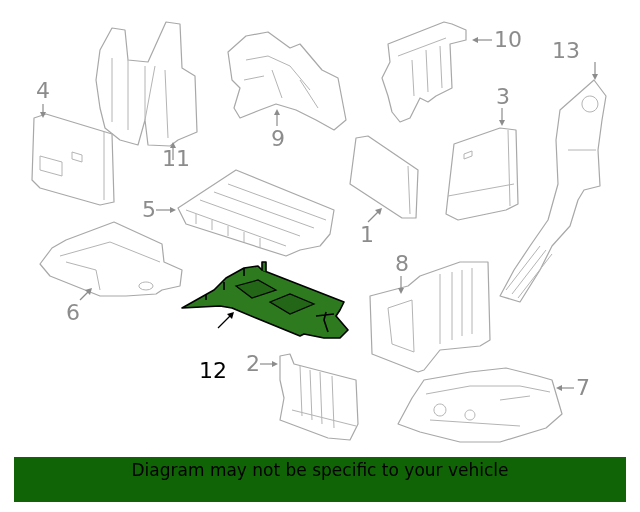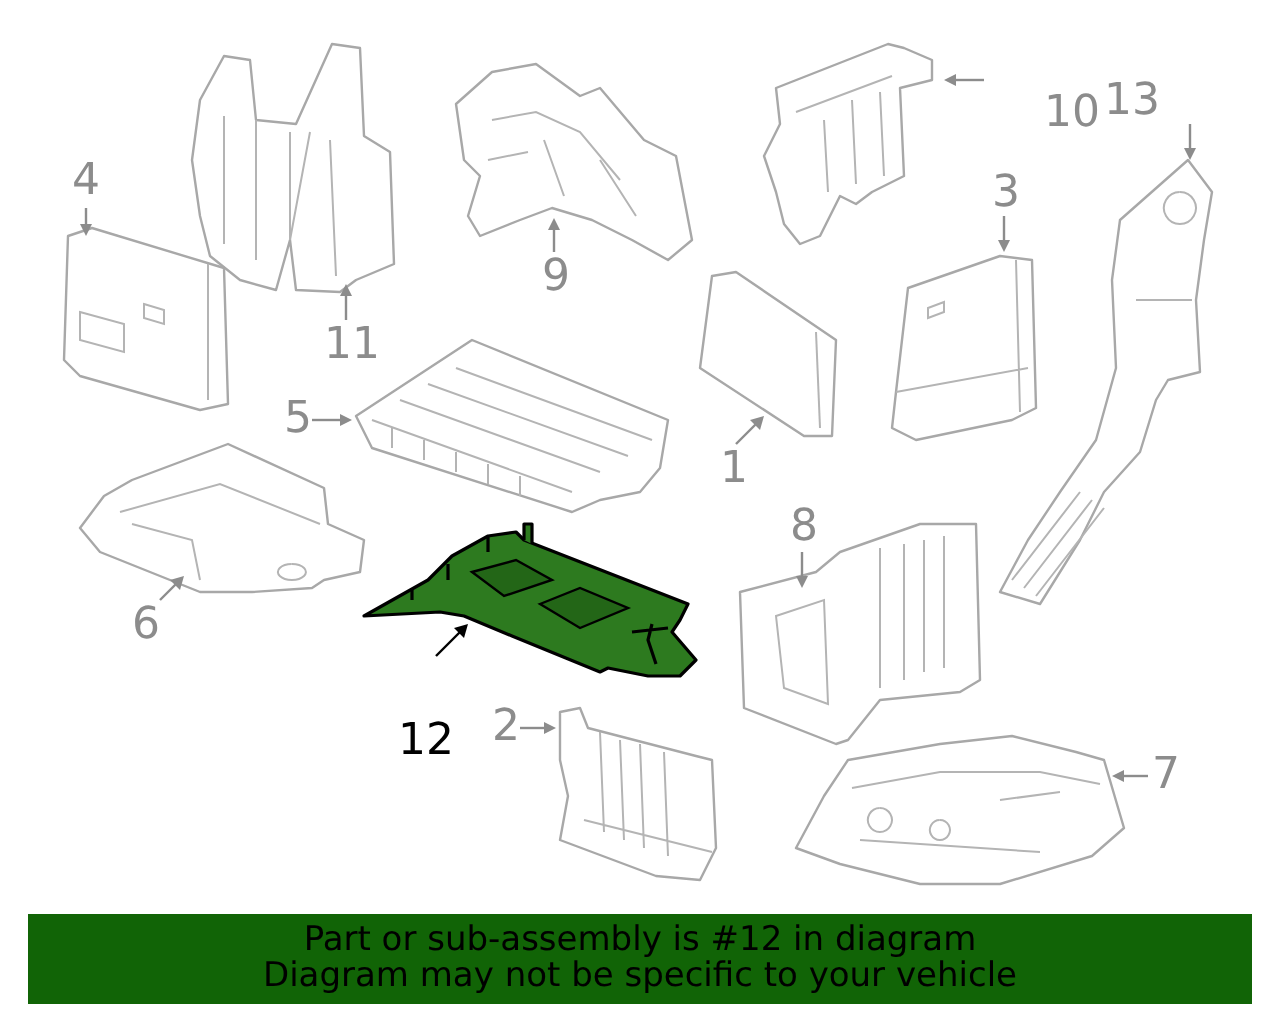--- a/index.html
+++ b/index.html
@@ -126,29 +126,28 @@
 
     <path class="arrow" d="M574,388 L560,388"></path>
       <path class="arrowhead" d="M562,385 L562,391 L556,388 Z"></path>
 
     <path d="M218,328 L230,316" stroke="#000" stroke-width="1.2" fill="none"></path>
       <path d="M227,314 L232,319 L234,312 Z" fill="#000"></path>
   </g>
 </svg>
 
 <div class="callout" style="left:36px;top:80px;">4</div>
-<div class="callout" style="left:162px;top:162px;">11</div>
+<div class="callout" style="left:162px;top:148px;">11</div>
 <div class="callout" style="left:271px;top:128px;">9</div>
-<div class="callout" style="left:494px;top:46px;margin-left:28px;">10</div>
+<div class="callout" style="left:494px;top:29px;">10</div>
 <div class="callout" style="left:496px;top:86px;">3</div>
 <div class="callout" style="left:552px;top:40px;">13</div>
 <div class="callout" style="left:360px;top:224px;">1</div>
 <div class="callout" style="left:142px;top:199px;">5</div>
 <div class="callout" style="left:66px;top:302px;">6</div>
 <div class="callout" style="left:395px;top:253px;">8</div>
 <div class="callout" style="left:246px;top:353px;">2</div>
 <div class="callout" style="left:576px;top:377px;">7</div>
 <div class="callout highlight" style="left:199px;top:326px;">12</div>
 
 <div id="banner">
-  <div>Part or sub-assembly is #12 in diagram</div>
   <div>Diagram may not be specific to your vehicle</div>
 </div>
 
 </body></html>

